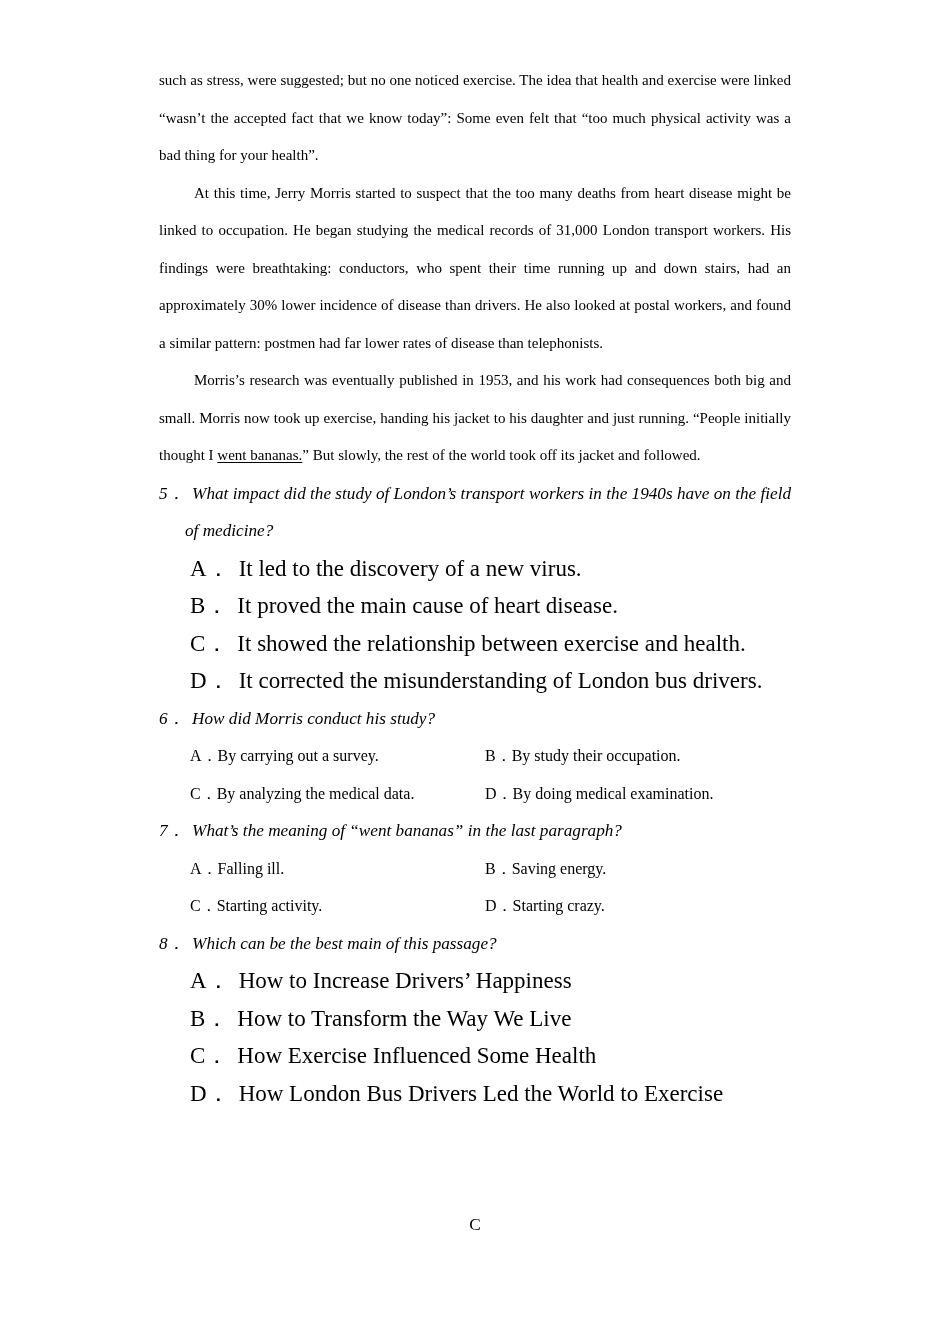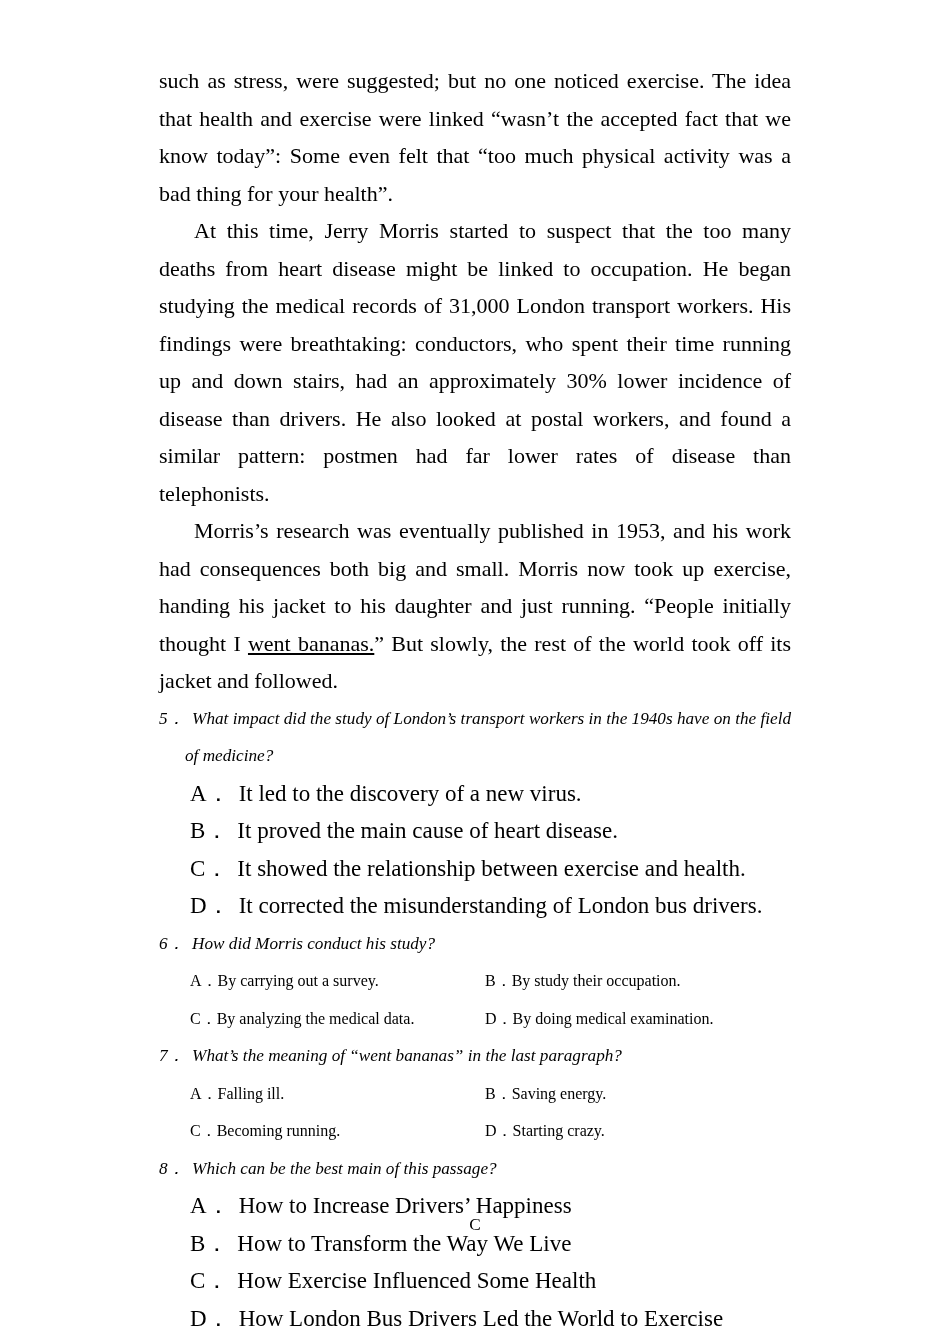--- a/index.html
+++ b/index.html
@@ -17,21 +17,21 @@
   }
   .page {
     position: absolute;
     left: 159px;
     top: 62px;
     width: 632px;
   }
 
   
   .para {
-    font-size: 22px;
+    font-size: 15px;
     line-height: 37.5px;
     text-align: justify;
     text-justify: inter-word;
     margin: 0;
     -webkit-hyphens: none;
     hyphens: none;
   }
   .para.indent {
     text-indent: 35px;
   }
@@ -135,21 +135,21 @@
         </div>
       </div>
       <div class="q-block">
         <p class="q-stem"><span class="q-num"><span>6</span><span class="fw-dot">．</span></span> <span>How did Morris conduct his study?</span></p>
         <div class="opt-row"><span class="col-a"><span class="lbl"><span>A</span><span class="fw-dot">．</span></span><span class="txt">By carrying out a survey.</span></span><span class="col-b"><span class="lbl"><span>B</span><span class="fw-dot">．</span></span><span class="txt">By study their occupation.</span></span></div>
         <div class="opt-row"><span class="col-a"><span class="lbl"><span>C</span><span class="fw-dot">．</span></span><span class="txt">By analyzing the medical data.</span></span><span class="col-b"><span class="lbl"><span>D</span><span class="fw-dot">．</span></span><span class="txt">By doing medical examination.</span></span></div>
       </div>
       <div class="q-block">
         <p class="q-stem"><span class="q-num"><span>7</span><span class="fw-dot">．</span></span> <span>What’s the meaning of “went bananas” in the last paragraph?</span></p>
         <div class="opt-row"><span class="col-a"><span class="lbl"><span>A</span><span class="fw-dot">．</span></span><span class="txt">Falling ill.</span></span><span class="col-b"><span class="lbl"><span>B</span><span class="fw-dot">．</span></span><span class="txt">Saving energy.</span></span></div>
-        <div class="opt-row"><span class="col-a"><span class="lbl"><span>C</span><span class="fw-dot">．</span></span><span class="txt">Becoming running.</span></span><span class="col-b"><span class="lbl"><span>D</span><span class="fw-dot">．</span></span><span class="txt">Starting crazy.</span></span></div>
+        <div class="opt-row"><span class="col-a"><span class="lbl"><span>C</span><span class="fw-dot">．</span></span><span class="txt">Starting activity.</span></span><span class="col-b"><span class="lbl"><span>D</span><span class="fw-dot">．</span></span><span class="txt">Starting crazy.</span></span></div>
       </div>
       <div class="q-block">
         <p class="q-stem"><span class="q-num"><span>8</span><span class="fw-dot">．</span></span> <span>Which can be the best main of this passage?</span></p>
         <div class="opt-list">
           <div class="opt"><span class="lbl"><span>A</span><span class="fw-dot">．</span></span><span class="txt">How to Increase Drivers’ Happiness</span></div>
           <div class="opt"><span class="lbl"><span>B</span><span class="fw-dot">．</span></span><span class="txt">How to Transform the Way We Live</span></div>
           <div class="opt"><span class="lbl"><span>C</span><span class="fw-dot">．</span></span><span class="txt">How Exercise Influenced Some Health</span></div>
           <div class="opt"><span class="lbl"><span>D</span><span class="fw-dot">．</span></span><span class="txt">How London Bus Drivers Led the World to Exercise</span></div>
         </div>
       </div>

